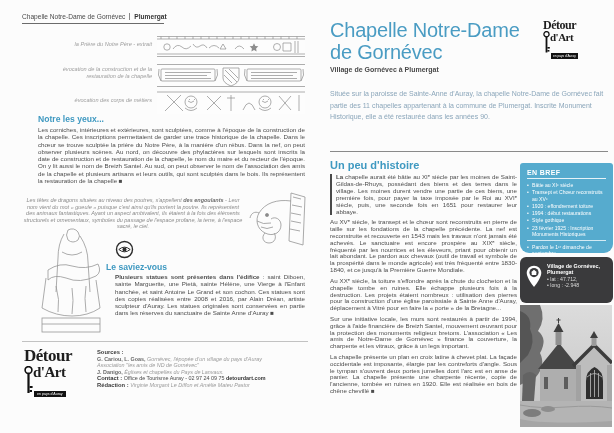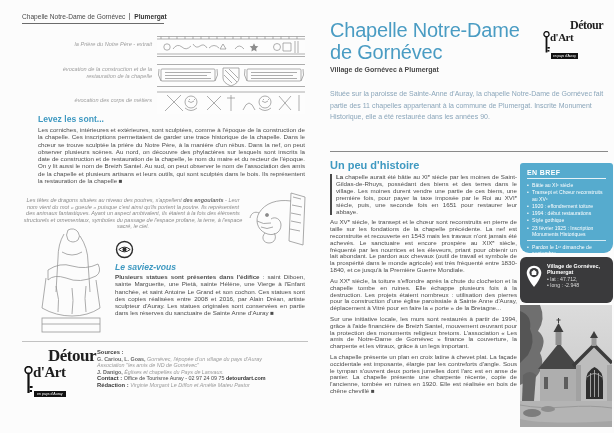--- a/index.html
+++ b/index.html
@@ -24,21 +24,21 @@
   .body-txt { font-size:6.2px; line-height:7.3px; text-align:justify; color:#4c4c4c; }
 
   .engoulants { left:22px; top:197px; width:222px; font-size:5.5px; line-height:6.6px;
     font-style:italic; color:#8a8a8a; text-align:center; }
   .engoulants b { color:#6f6f6f; }
 
   .divider { left:22px; top:341px; width:286px; border-top:1px solid #c2c2c2; height:0; }
 
   
   .brand { color:#1e1e1e; }
-  .brand .w1 { font-family:"Liberation Serif", serif; font-weight:bold; letter-spacing:-0.5px;text-align:right; }
+  .brand .w1 { font-family:"Liberation Serif", serif; font-weight:bold; letter-spacing:-0.5px; }
   .brand .w2 { font-family:"Liberation Serif", serif; font-weight:bold; letter-spacing:-0.5px; }
   .brand .tag { background:#111; color:#fff; display:inline-block; }
   .brand-lg .w1 { font-size:17px; }
   .brand-lg .w2 { font-size:15px; margin-left:9px; margin-top:-2px; }
   .brand-lg .tag { font-size:3.6px; padding:1px 3px; margin-left:10px; margin-top:1px; }
   .brand-sm .w1 { font-size:12px; }
   .brand-sm .w2 { font-size:11px; margin-left:7px; margin-top:-2px; }
   .brand-sm .tag { font-size:3.2px; padding:1px 2px; margin-left:8px; margin-top:1px; }
 
   .sources { left:97px; top:349px; width:212px; font-size:5.4px; line-height:6.6px; color:#7d7d7d; }
@@ -128,21 +128,21 @@
         <circle cx="34" cy="11" r="6"></circle>
         <path d="M31,10 q3,3 6,0 M32,8.5 h1 M37,8.5 h1 M28,17 q6,5 12,0"></path>
         <circle cx="108" cy="11" r="6"></circle>
         <path d="M105,10 q3,3 6,0 M106,8.5 h1 M111,8.5 h1 M102,17 q6,5 12,0"></path>
         <path d="M8,20 L24,4 M10,4 L26,20 M50,5 l14,14 M64,5 l-14,14"></path>
         <path d="M74,4 v16 M70,7 h8 M86,19 q6,-14 12,0 M122,5 l12,14 M134,5 l-12,14 M142,4 v16"></path>
       </g>
     </svg>
   </div>
 
-  <div class="abs sec-head" style="left:38px;top:114px;">Levez les sont...</div>
+  <div class="abs sec-head" style="left:38px;top:114px;">Notre les yeux...</div>
   <div class="abs body-txt" style="left:38px;top:126px;width:267px;">Les corniches, intérieures et extérieures, sont sculptées, comme à l'époque de la construction de la chapelle. Ces inscriptions permettaient de garder une trace historique de la chapelle. Dans le chœur se trouve sculptée la prière du Notre Père, à la manière d'un rébus. Dans la nef, on peut observer plusieurs scènes. Au nord, on découvre des phylactères sur lesquels sont inscrits la date de construction et de restauration de la chapelle, le nom du maire et du recteur de l'époque. On y lit aussi le nom de Breizh Santel. Au sud, on peut observer le nom de l'association des amis de la chapelle et plusieurs artisans et leurs outils, qui sont sculptés dans le bois. Ils représentent la restauration de la chapelle ■</div>
 
   <div class="abs engoulants">
     <span>Les têtes de dragons situées au niveau des poutres, s'appellent </span><b>des engoulants</b><span> - Leur nom vient du mot « gueule » puisque c'est ainsi qu'ils portent la poutre. Ils représentent des animaux fantastiques. Ayant un aspect ambivalent, ils étaient à la fois des éléments structurels et ornementaux, symboles du passage de l'espace profane, la terre, à l'espace sacré, le ciel.</span>
   </div>
 
   <div class="abs" style="left:247px;top:191px;">
     <svg width="62" height="56" viewBox="0 0 62 56">
       <g stroke="#949494" stroke-width="0.8" fill="none">
         <path d="M44,2 L58,6 L56,54 L42,50 Z"></path>
@@ -170,21 +170,21 @@
     </svg>
   </div>
 
   <div class="abs" style="left:115px;top:240px;">
     <svg width="19" height="19" viewBox="0 0 19 19">
       <circle cx="9.5" cy="9.5" r="8" fill="none" stroke="#2c2c2c" stroke-width="1.4"></circle>
       <path d="M3.8,9.5 Q9.5,4.8 15.2,9.5 Q9.5,14.2 3.8,9.5 Z" fill="none" stroke="#2c2c2c" stroke-width="1"></path>
       <circle cx="9.5" cy="9.5" r="2" fill="#2c2c2c"></circle>
     </svg>
   </div>
-  <div class="abs sec-head" style="left:115px;top:262px;font-style:italic;">Le saviez-vous</div>
+  <div class="abs sec-head" style="left:106px;top:262px;">Le saviez-vous</div>
   <div class="abs body-txt" style="left:115px;top:273px;width:190px;">
     <b>Plusieurs statues sont présentes dans l'édifice</b><span> : saint Diboen, sainte Marguerite, une Pietà, sainte Hélène, une Vierge à l'Enfant hanchée, et saint Antoine Le Grand et son cochon. Ces statues sont des copies réalisées entre 2008 et 2016, par Alain Dréan, artiste sculpteur d'Auray. Les statues originales sont conservées en partie dans les réserves du sanctuaire de Sainte Anne d'Auray ■</span>
   </div>
 
   <div class="abs divider"></div>
 
   <div class="abs brand brand-lg" style="left:24px;top:346px;width:72px;">
     <div class="w1">Détour</div>
     <div class="w2">d'Art</div>
     <svg class="abs" style="left:0;top:20px;" width="9" height="30" viewBox="0 0 9 30">

